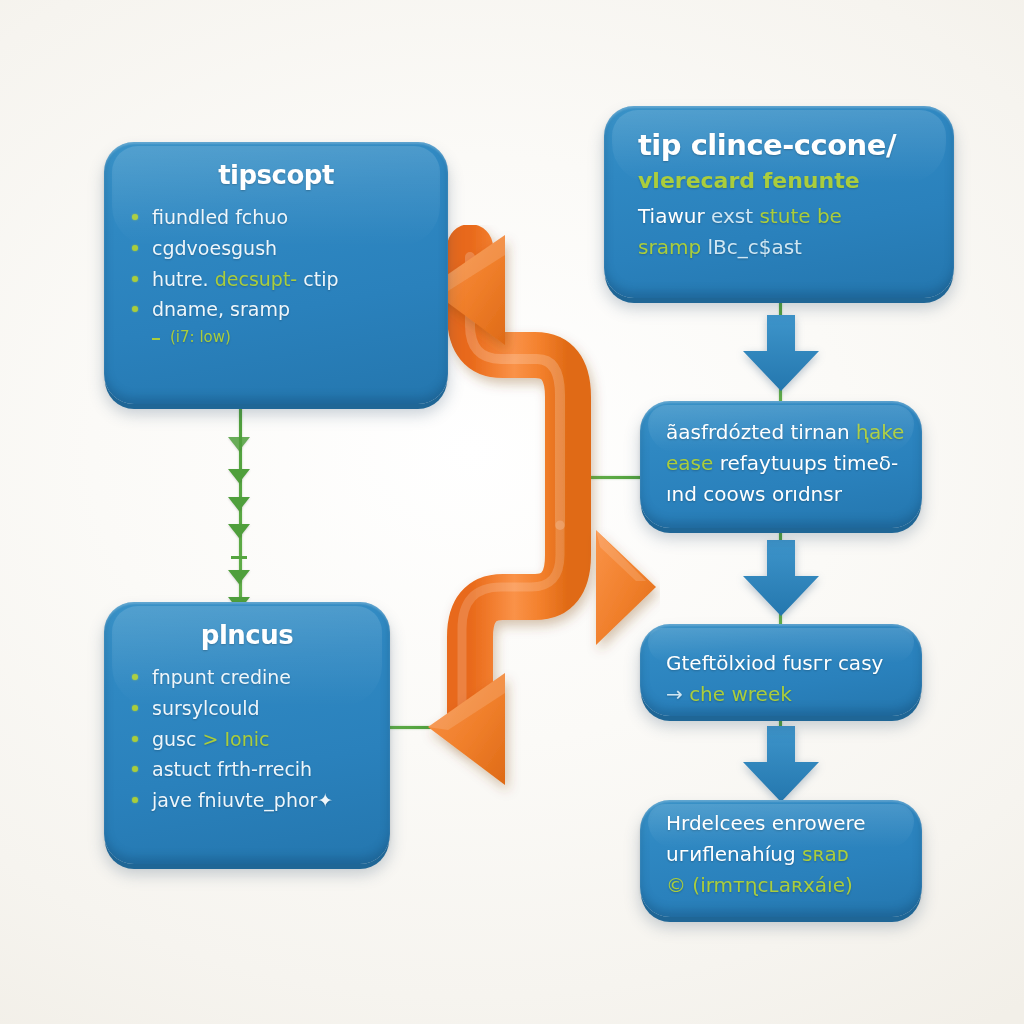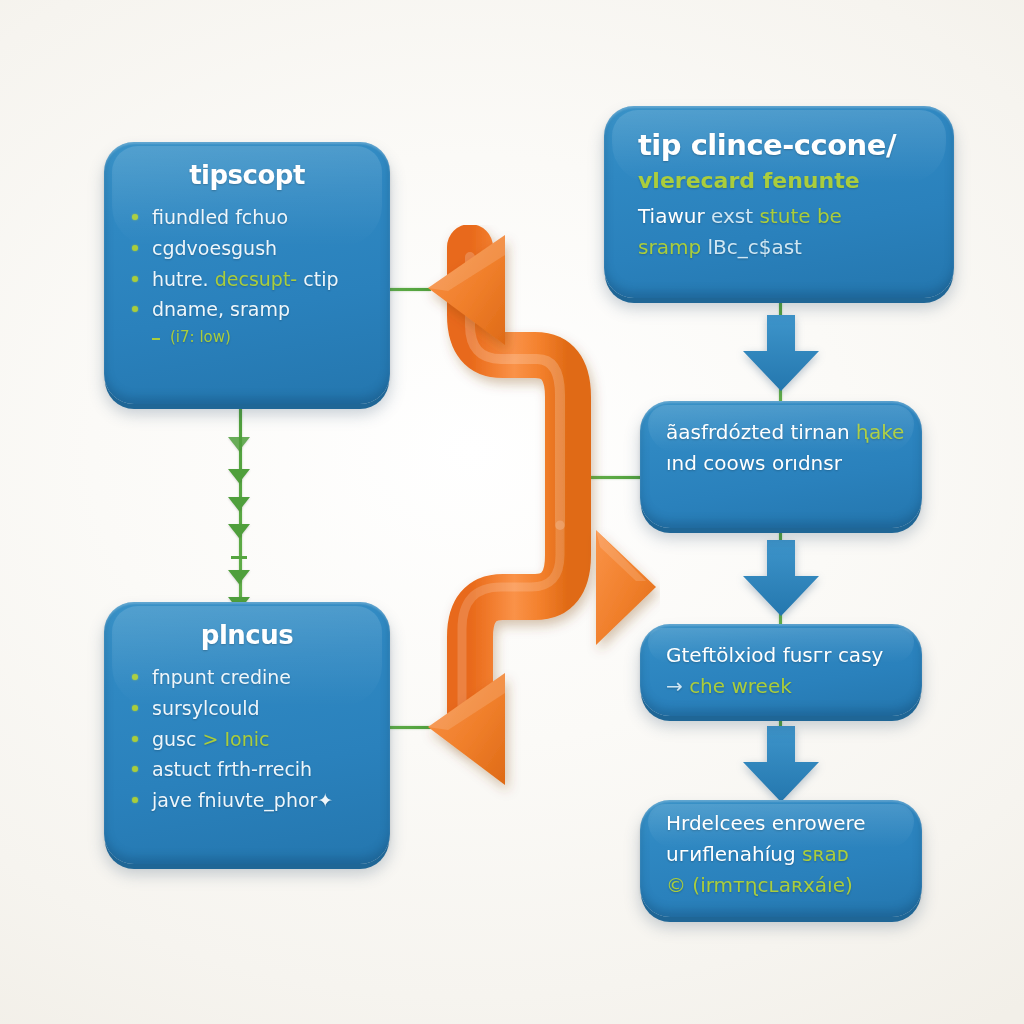--- a/index.html
+++ b/index.html
@@ -222,21 +222,21 @@
     </svg>
   </div>
 
   <div class="green-v" style="left:779px; top:715px; height:96px;"></div>
   <div class="bluearrow" style="left:735px; top:726px;">
     <svg width="92" height="78" viewBox="0 0 92 78">
       <polygon points="32,0 60,0 60,36 84,36 46,76 8,36 32,36" fill="url(#ba1)"></polygon>
     </svg>
   </div>
 
-  <div class="node" style="left:104px; top:142px; width:286px; height:262px;">
+  <div class="node" style="left:104px; top:142px; width:344px; height:262px;">
     <div class="node-title">tipscopt</div>
     <ul class="bullets">
       <li><span class="dot"></span><span>fiundled fchuo</span></li>
       <li><span class="dot"></span><span>cgdvoesgush</span></li>
       <li><span class="dot"></span><span>hutre.</span>&nbsp;<span class="g">decsupt-</span>&nbsp;<span>ctip</span></li>
       <li><span class="dot"></span><span>dname, sramp</span></li>
       <li class="sub"><span class="dash"></span><span>(i7: low)</span></li>
     </ul>
   </div>
 
@@ -260,25 +260,28 @@
     <div class="line">
       <span class="g">sramp </span><span class="lb">lBc_c$ast</span>
     </div>
   </div>
 
   <div class="node" style="left:640px; top:401px; width:282px; height:127px; padding:16px 26px;">
     <div class="line">
       <span class="w">ãаsfrdózted tirոan </span><span class="g">ԧake</span>
     </div>
     <div class="line">
+      <span class="g">ease </span><span class="w">refaytuups timeδ-</span>
+    </div>
+    <div class="line">
       <span class="w">ınd coows orıdnsr</span>
     </div>
   </div>
 
-  <div class="node" style="left:640px; top:624px; width:282px; height:92px; padding:16px 26px;">
+  <div class="node" style="left:640px; top:624px; width:282px; height:92px; padding:24px 26px;">
     <div class="line">
       <span class="w">Gteftölхiod fuѕгr casy</span>
     </div>
     <div class="line">
       <span class="lb">→ </span><span class="g">che wreek</span>
     </div>
   </div>
 
   <div class="node" style="left:640px; top:800px; width:282px; height:117px; padding:8px 26px;">
     <div class="line">

